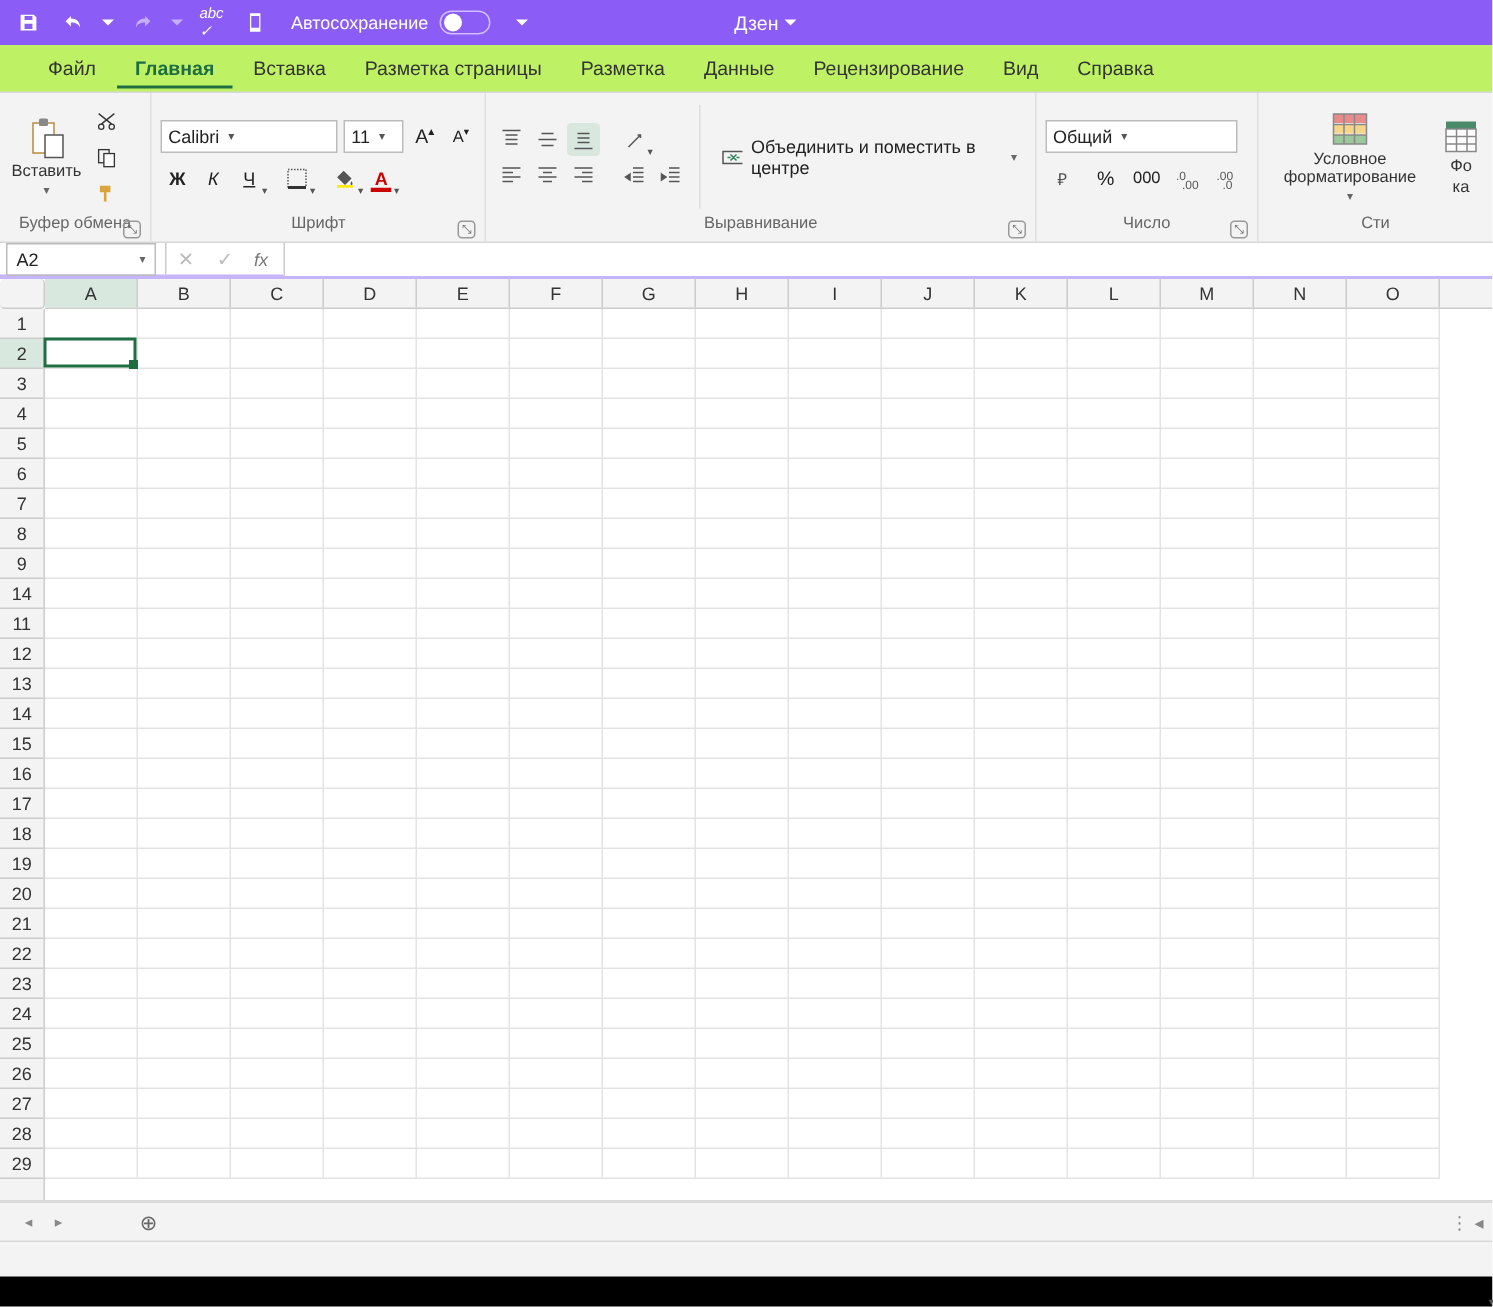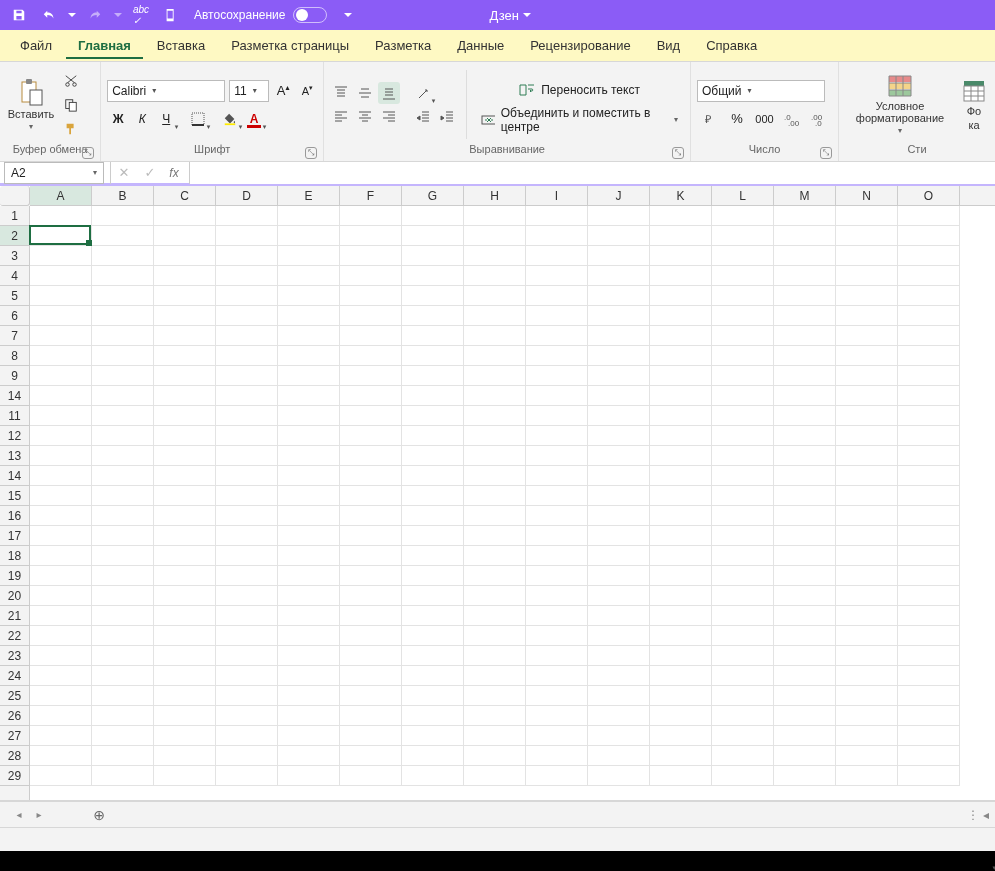--- a/index.html
+++ b/index.html
@@ -7,21 +7,21 @@
 .titlebar{height:30px;background:#8b5cf6;display:flex;align-items:center;color:#fff;padding:0 6px;gap:4px}
 .titlebar .qat-btn{width:26px;height:26px;display:flex;align-items:center;justify-content:center;border-radius:3px}
 .titlebar svg{fill:#fff}
 .autosave-lbl{font-size:12px;color:#fff;margin-left:6px}
 .autosave-toggle{width:34px;height:16px;border:1px solid rgba(255,255,255,.6);border-radius:9px;margin:0 4px;position:relative}
 .autosave-toggle::after{content:"";position:absolute;left:2px;top:1px;width:12px;height:12px;border-radius:50%;background:#fff}
 .titlebar .spacer{flex:0 0 120px}
 .dzen{display:flex;align-items:center;gap:4px;font-size:13px}
 .searchbox{margin-left:auto;display:flex;align-items:center;background:#4f9a71;border:1px solid #8fc1a6;height:24px;width:360px;border-radius:3px;padding:0 8px;gap:8px;color:#d6ead f}
 .searchbox span{color:#d4e8dc}
-.tabs{display:flex;align-items:center;height:32px;background:#fef9c3;border-bottom:1px solid #d7d7d7;padding-left:8px;gap:2px}
+.tabs{display:flex;align-items:center;height:32px;background:#bef264;border-bottom:1px solid #d7d7d7;padding-left:20px;gap:2px}
 .tab{padding:6px 12px;font-size:13px;color:#333}
 .tab.active{color:#1e6e42;font-weight:600;border-bottom:2px solid #1e6e42;padding-bottom:4px}
 .ribbon{height:100px;background:#f3f3f3;border-bottom:1px solid #d7d7d7;display:flex}
 .group{border-right:1px solid #e0e0e0;display:flex;flex-direction:column;justify-content:space-between;padding:4px 6px 0}
 .group-body{flex:1;display:flex;gap:4px}
 .group-label{height:18px;font-size:11px;color:#666;text-align:center;position:relative}
 .group-label .launcher{position:absolute;right:0;bottom:2px;width:12px;height:12px;border:1px solid #999;font-size:8px;line-height:10px;text-align:center;color:#666}
 .rbtn{display:flex;align-items:center;justify-content:center;border-radius:3px}
 .bigbtn{width:50px;display:flex;flex-direction:column;align-items:center;justify-content:center;gap:2px;font-size:11px;color:#333;padding:2px}
 .bigbtn .caret{font-size:8px;color:#666}
@@ -283,26 +283,20 @@
               <svg width="14" height="14">
                 <path d="M6 2h7M6 5h7M6 8h7M6 11h7M1 6l3 2-3 2z" stroke="#555" fill="#555"></path>
               </svg>
             </div>
         </div>
       </div>
       <div style="width:1px;background:#ddd;margin:4px 4px"></div>
       <div class="wrap-col">
         <div class="wbtn rbtn">
             <svg width="16" height="16">
-              <path d="M1 3h6v10H1zM9 3h6M9 7h4c1 0 1 2 0 2h-2m0 0l1-1m-1 1l1 1" stroke="#2e7d55" fill="none"></path>
-            </svg>
-            <span>Переносить текст</span>
-          </div>
-        <div class="wbtn rbtn">
-            <svg width="16" height="16">
               <rect x="1" y="4" width="14" height="8" fill="none" stroke="#555"></rect>
               <path d="M4 8h2m4 0h2M6 6l2 2-2 2m4-4l-2 2 2 2" stroke="#2e7d55" fill="none"></path>
             </svg>
             <span>Объединить и поместить в центре</span>
             <span style="font-size:8px;margin-left:4px;color:#666">▾</span>
           </div>
       </div>
     </div>
     <div class="group-label"><span>Выравнивание</span><span class="launcher rbtn">⤡</span></div>
   </div>

